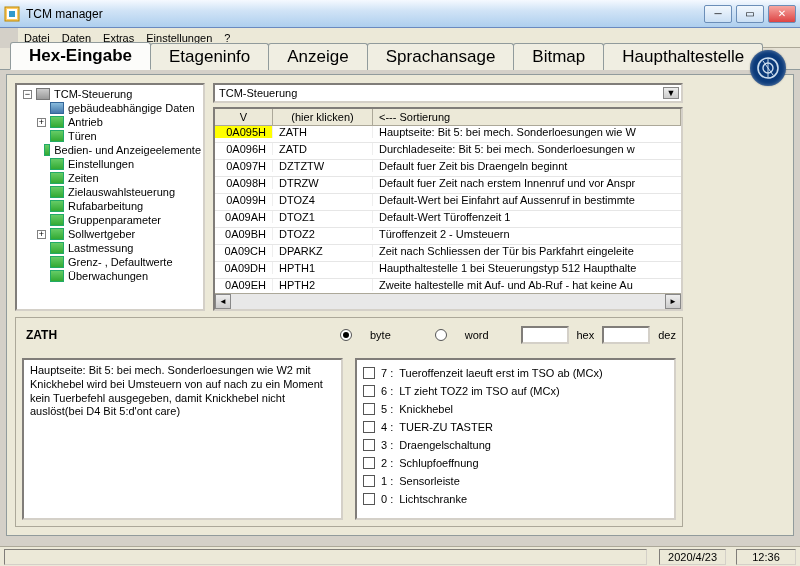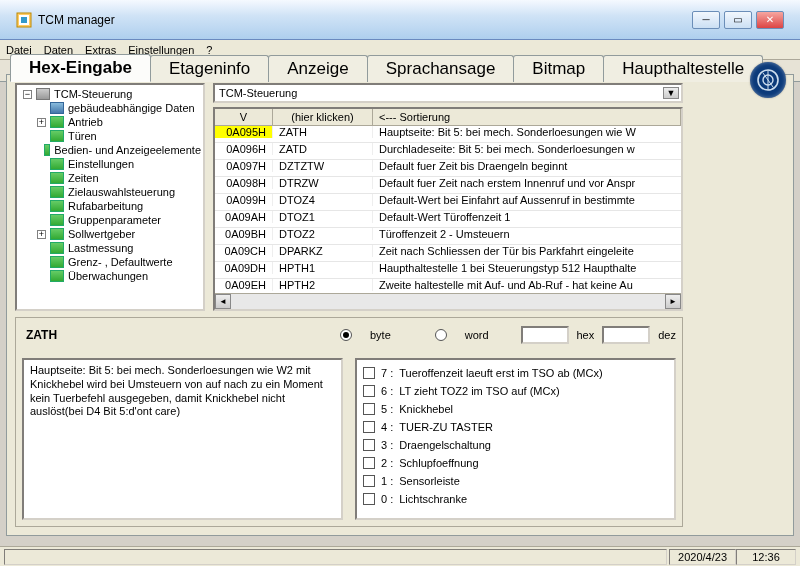--- a/index.html
+++ b/index.html
@@ -1,23 +1,23 @@
 <!DOCTYPE html>
 <html><head>
 <meta charset="utf-8">
 <style>
   * { box-sizing: border-box; margin: 0; padding: 0; font-family: Tahoma, "Segoe UI", sans-serif; font-size: 11px; }
   body { background: #d4d0c8; width: 800px; height: 566px; overflow: hidden; }
-  .titlebar { height: 40px; background: linear-gradient(#f5f9ff, #d0e3f6 40%, #aecfee); display: flex; align-items: center; padding: 0 16px; border-bottom: 1px solid #6a8abf; }
+  .titlebar { height: 28px; background: linear-gradient(#f5f9ff, #d0e3f6 40%, #aecfee); display: flex; align-items: center; padding: 0 4px; border-bottom: 1px solid #6a8abf; }
   .titlebar .app-icon { width: 16px; height: 16px; margin-right: 6px; }
   .titlebar .title { flex: 1; color: #000; font-size: 12px; }
   .tb-btns { display: flex; gap: 4px; }
   .tb-btn { width: 28px; height: 18px; border: 1px solid #6b8eb8; border-radius: 2px; background: linear-gradient(#f2f7fd,#cbdff4); display:flex; align-items:center; justify-content:center; font-size:10px; }
   .tb-btn.close { background: linear-gradient(#f6a6a0,#d44); color:#fff; }
-  .menubar { height: 20px; background: #ece9d8; display:flex; align-items:center; padding:0 6px; gap: 12px; border-bottom:1px solid #aca899; }
+  .menubar { height: 20px; background: #ece9d8; display:flex; align-items:center; padding:0 6px; gap: 12px; border-bottom:1px solid #aca899;margin-left:18px; }
   .menubar span { cursor: default; }
   .tabstrip { height: 22px; background:#e7e3d6; display:flex; align-items:flex-end; padding-left:10px; gap:0; border-bottom:1px solid #919b9c; position:relative; }
   .tab { padding: 3px 18px; border:1px solid #919b9c; border-bottom:none; background:#f0eee2; margin-right:-1px; border-top-left-radius:3px; border-top-right-radius:3px; position:relative; top:1px; z-index:1; font-size:17px; cursor:default; }
   .tab.active { background:#fcfcfa; font-weight:bold; z-index:3; top:1px; border-bottom:1px solid #fcfcfa; }
   .logo-circle { position:absolute; right:14px; top:2px; width:36px; height:36px; border-radius:50%; background:#0b3a7a; display:flex; align-items:center; justify-content:center; z-index:5; box-shadow:inset 0 0 4px rgba(255,255,255,.4), 0 0 2px rgba(0,0,0,.3); }
   .logo-circle svg { display:block; }
   .workarea { position:absolute; left:6px; top:74px; right:6px; bottom:30px; background:#ece9d8; border:1px solid #919b9c; }
   .upper { position:absolute; left:8px; top:8px; right:110px; height:228px; display:flex; }
   .tree { width:190px; border:2px inset #d4d0c8; background:#fff; overflow:auto; padding:2px; }
   .tree-item { display:flex; align-items:center; gap:4px; padding:1px 0 1px 4px; white-space:nowrap; cursor:default; }
@@ -52,21 +52,21 @@
   .param-name { width:390px; font-weight:bold; font-size:12px; padding-left:4px;}
   .radio-grp { display:flex; align-items:center; gap:18px; }
   .radio { width:12px; height:12px; border:1px solid #555; border-radius:50%; display:inline-flex; align-items:center; justify-content:center; background:#fff;}
   .radio.checked::after { content:""; width:6px; height:6px; border-radius:50%; background:#000; }
   .smallinput { width:48px; height:18px; border:2px inset #d4d0c8; background:#fff; }
   .panels { position:absolute; left:6px; right:6px; top:40px; bottom:6px; display:flex; gap:12px; }
   .descbox, .bitsbox { flex:1; border:2px inset #d4d0c8; background:#fff; padding:4px 6px; overflow:auto; }
   .descbox { font-size:11px; line-height:1.25; }
   .bitrow { display:flex; align-items:center; gap:6px; height:18px; }
   .chk { width:12px; height:12px; border:1px solid #555; background:#fff; display:inline-block; }
-  .statusbar { position:absolute; left:0; right:0; bottom:0; height:20px; background:#ece9d8; border-top:1px solid #aca899; display:flex; align-items:center; justify-content:flex-end; gap:0; padding:0 4px; }
+  .statusbar { position:absolute; left:0; right:0; bottom:0; height:20px; background:#ece9d8; border-top:1px solid #aca899; display:flex; align-items:center; justify-content:flex-end; gap:10px; padding:0 4px; }
   .sb-cell { border:1px inset #d4d0c8; padding:1px 8px; min-width:60px; text-align:center; }
   .sb-spacer { flex:1; border:1px inset #d4d0c8; height:16px; margin-right:2px;}
   .split { width:4px; margin:0 1px; cursor:col-resize; }
 </style>
 </head>
 <body>
 
 <div class="titlebar">
   <span class="app-icon">
     <svg width="16" height="16">

